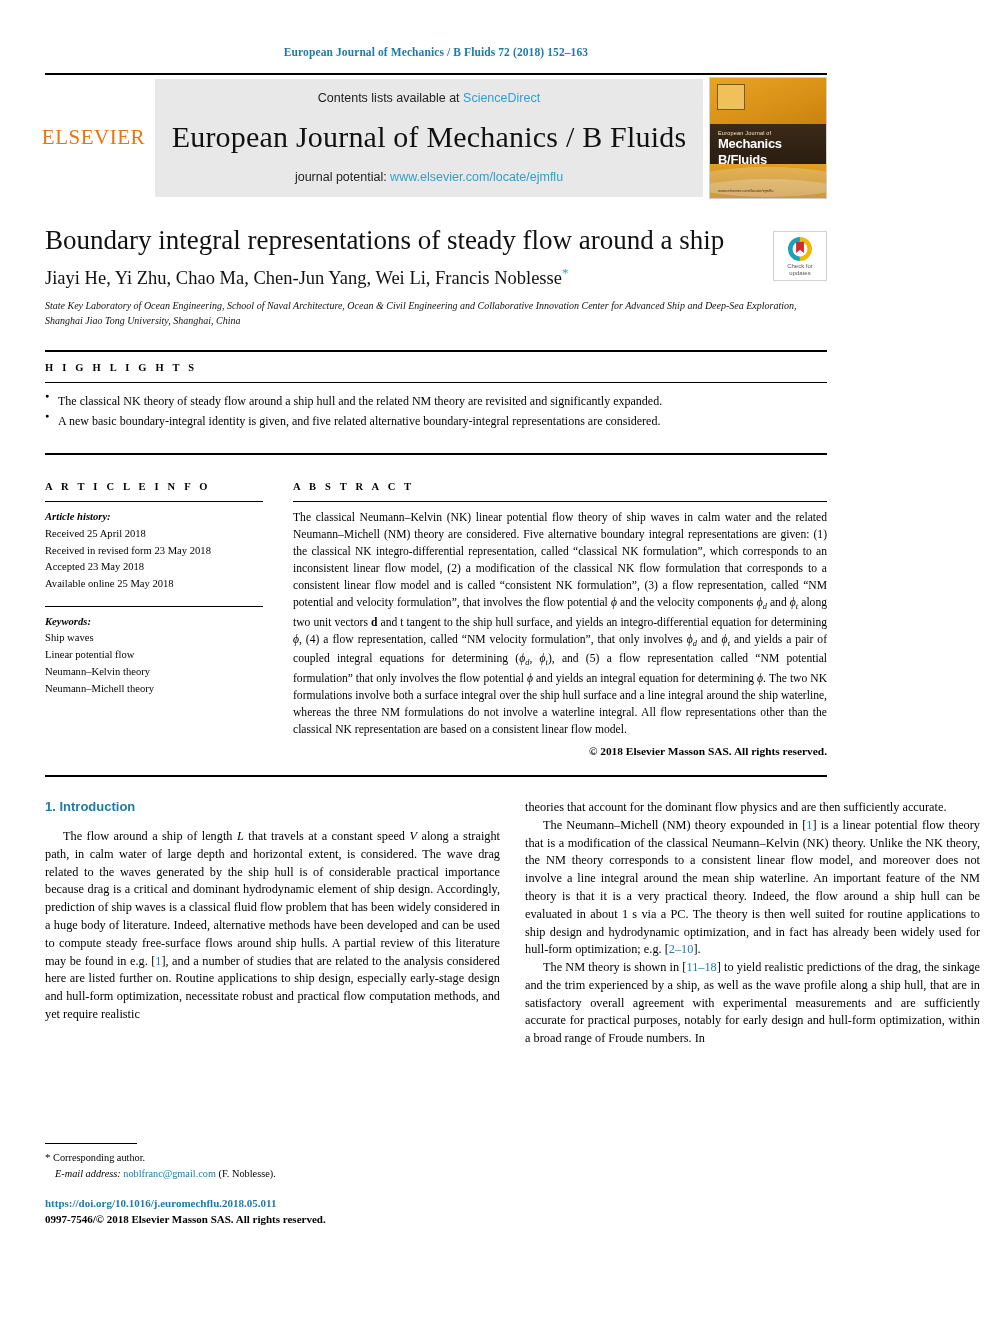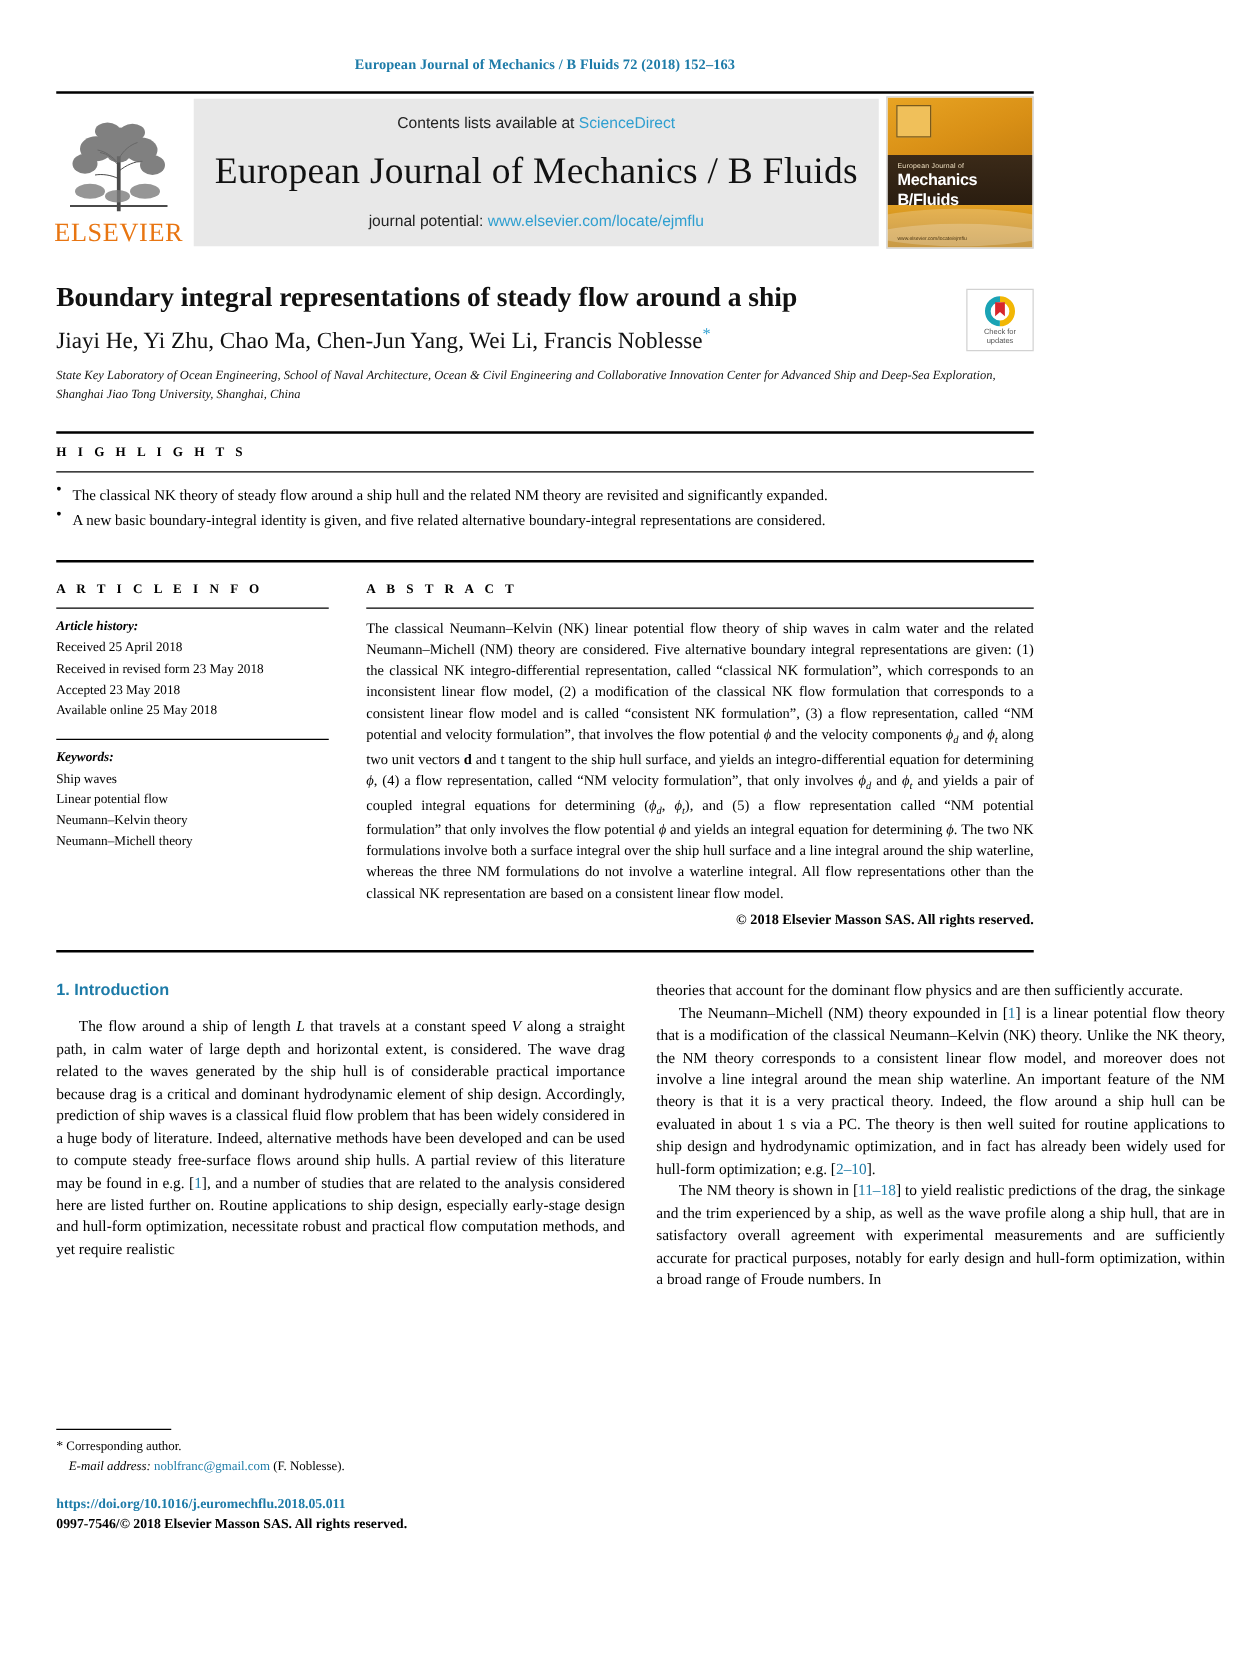--- a/index.html
+++ b/index.html
@@ -39,21 +39,20 @@
     border-top: 2px solid #000;
     padding-top: 2px;
     display: flex;
     align-items: stretch;
     height: 122px;
   }
   .elsevier-logo {
     width: 100px;
     flex: 0 0 100px;
     display: flex;
-    flex-direction: column;
     align-items: center;
     justify-content: flex-end;
     padding-bottom: 2px;
   }
   .tree-svg { display:block; }
   .elsevier-word {
     font-family: "Liberation Serif", serif;
     color: #e87511;
     font-size: 21px;
     letter-spacing: .5px;
@@ -113,24 +112,24 @@
   .cv-j2 { position:absolute; left:8px; top:48%; color:#fff; font-size:13px;
     font-family:"Liberation Sans",sans-serif; font-weight:bold; letter-spacing:-.3px;}
   .cv-j3 { position:absolute; left:8px; top:62%; color:#fff; font-size:13px;
     font-family:"Liberation Sans",sans-serif; font-weight:bold; letter-spacing:-.3px;}
   .cv-url { position:absolute; left:8px; bottom:5px; color:#4a3410; font-size:4px;
     font-family:"Liberation Sans",sans-serif; }
 
   
   .title-block { margin-top: 26px; position: relative; }
   .paper-title {
-    font-size: 22px;
+    font-size: 27px;
     line-height: 1.15;
     margin: 0 0 9px 0;
-    font-weight: bold;
+    font-weight: normal;
     color: #111;
     max-width: 770px;
   }
   .authors {
     font-size: 18.5px;
     margin: 0 0 10px 0;
     color: #111;
     font-weight: normal;
   }
   .authors .star { color:#2f9fd0; font-size:13px; vertical-align: super; }
@@ -176,21 +175,21 @@
   .highlights-list {
     margin: 0; padding: 9px 0 0 0; list-style: none;
     font-size: 12px; line-height: 1.62;
   }
   .highlights-list li { position: relative; padding-left: 13px; }
   .highlights-list li::before {
     content: "\25CF"; position: absolute; left: 0; top: -1px; font-size: 7px;
   }
 
   
-  .info-abstract { display: flex; margin-top: 8px; }
+  .info-abstract { display: flex; margin-top: 18px; }
   .col-info { flex: 0 0 248px; width: 248px; padding-right: 30px; box-sizing: border-box; }
   .col-abstract { flex: 1 1 auto; }
   .info-rule { border-top: 1.6px solid #000; margin-bottom: 7px; }
   .info-group { font-size: 10.6px; line-height: 1.58; margin-bottom: 13px; }
   .info-group .ital { font-style: italic; font-weight: bold; }
   .abstract-body {
     font-size: 11.6px;
     line-height: 1.47;
     text-align: justify;
     margin-top: 7px;

